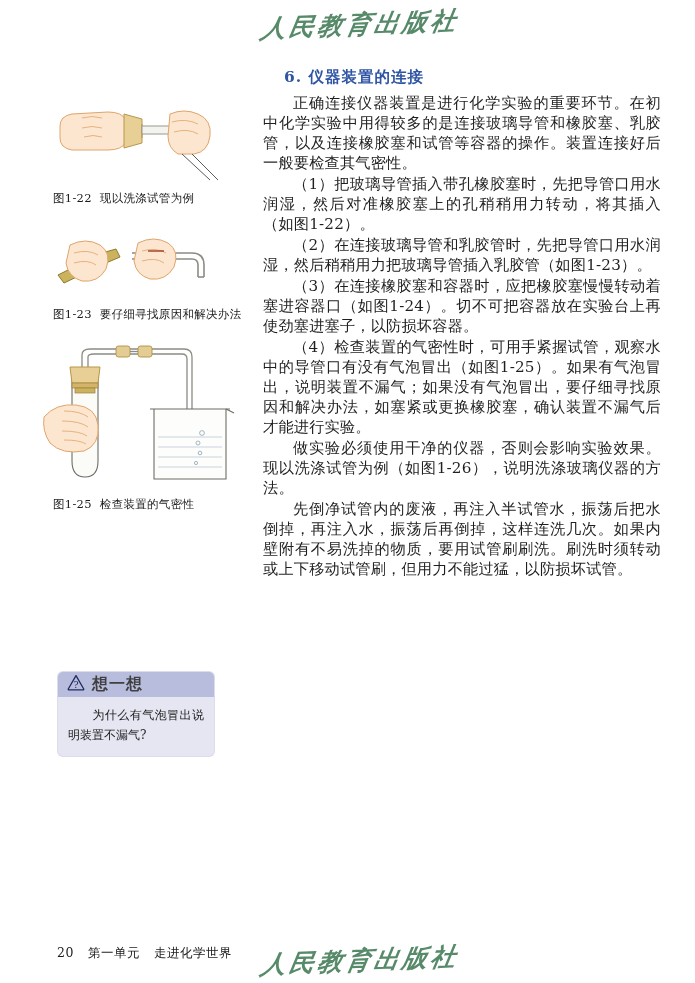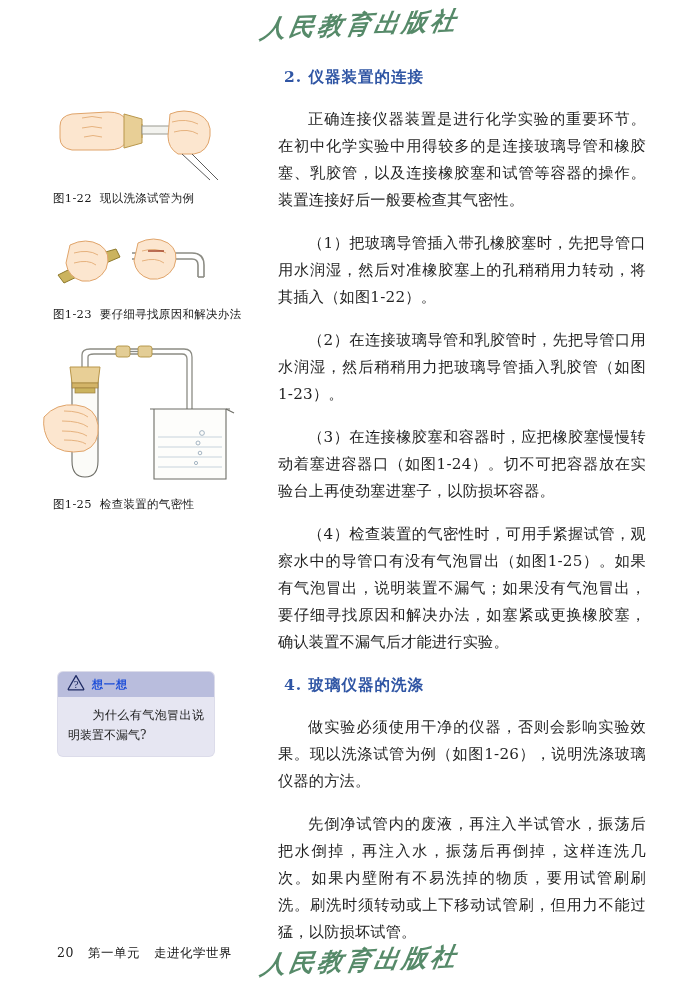--- a/index.html
+++ b/index.html
@@ -67,22 +67,22 @@
   }
   .think-head {
     background: #b9bddd;
     height: 25px;
     display: flex;
     align-items: center;
     padding-left: 9px;
     gap: 7px;
   }
   .think-head-label {
-    font-size: 11px;
-    color: #1d4ed8;
+    font-size: 16px;
+    color: #404040;
     font-weight: bold;
     letter-spacing: 1px;
   }
   .think-body {
     padding: 8px 10px 11px 10px;
     font-size: 12px;
     line-height: 20px;
     color: #1b1b1b;
     text-align: justify;
   }
@@ -98,26 +98,26 @@
   .sec-head {
     color: #2f55a4;
     font-size: 15.5px;
     font-weight: bold;
     letter-spacing: 1px;
     margin: 4px 0 3px 22px;
     line-height: 26px;
   }
   .para {
     font-size: 15.2px;
-    line-height: 27px;
+    line-height: 20px;
     color: #1f1f1f;
     text-align: justify;
     text-justify: inter-ideograph;
     letter-spacing: .2px;
-    margin: 16px;
+    margin: 1px;
   }
   .para.indent { text-indent: 30px; }
 
   
   .footer {
     position: absolute;
     left: 57px;
     top: 945px;
     font-size: 12.5px;
     color: #1b1b1b;
@@ -240,29 +240,28 @@
           <text x="9" y="14" text-anchor="middle" font-size="9.5" font-family="DejaVu Serif, serif" fill="#1e2a63">?</text>
         </svg>
       </span>
       <span class="think-head-label">想一想</span>
     </div>
     <div class="think-body"><span class="t-indent"></span><span>为什么有气泡冒出说明装置不漏气?</span></div>
   </div>
 
   <div class="right-col">
 
-    <h3 class="sec-head">2. 仪器装置的连接</h3>
+    <h3 class="sec-head">6. 仪器装置的连接</h3>
 
     <p class="para indent">正确连接仪器装置是进行化学实验的重要环节。在初中化学实验中用得较多的是连接玻璃导管和橡胶塞、乳胶管，以及连接橡胶塞和试管等容器的操作。装置连接好后一般要检查其气密性。</p>
     <p class="para indent">（1）把玻璃导管插入带孔橡胶塞时，先把导管口用水润湿，然后对准橡胶塞上的孔稍稍用力转动，将其插入（如图1-22）。</p>
     <p class="para indent">（2）在连接玻璃导管和乳胶管时，先把导管口用水润湿，然后稍稍用力把玻璃导管插入乳胶管（如图1-23）。</p>
     <p class="para indent">（3）在连接橡胶塞和容器时，应把橡胶塞慢慢转动着塞进容器口（如图1-24）。切不可把容器放在实验台上再使劲塞进塞子，以防损坏容器。</p>
     <p class="para indent">（4）检查装置的气密性时，可用手紧握试管，观察水中的导管口有没有气泡冒出（如图1-25）。如果有气泡冒出，说明装置不漏气；如果没有气泡冒出，要仔细寻找原因和解决办法，如塞紧或更换橡胶塞，确认装置不漏气后才能进行实验。</p>
 
-    <h3 class="sec-head">4. 玻璃仪器的洗涤</h3>
 
     <p class="para indent">做实验必须使用干净的仪器，否则会影响实验效果。现以洗涤试管为例（如图1-26），说明洗涤玻璃仪器的方法。</p>
     <p class="para indent">先倒净试管内的废液，再注入半试管水，振荡后把水倒掉，再注入水，振荡后再倒掉，这样连洗几次。如果内壁附有不易洗掉的物质，要用试管刷刷洗。刷洗时须转动或上下移动试管刷，但用力不能过猛，以防损坏试管。</p>
   </div>
 
   <div class="footer">
     <span class="pg">20</span><span class="unit">第一单元</span><span>走进化学世界</span>
   </div>
 
   <div class="logo logo-bottom">人民教育出版社</div>

